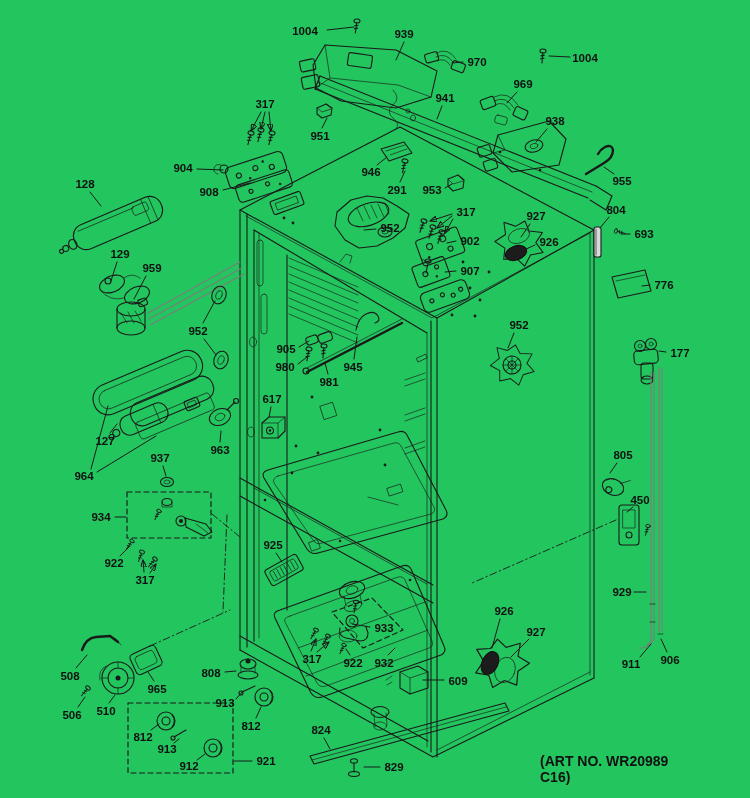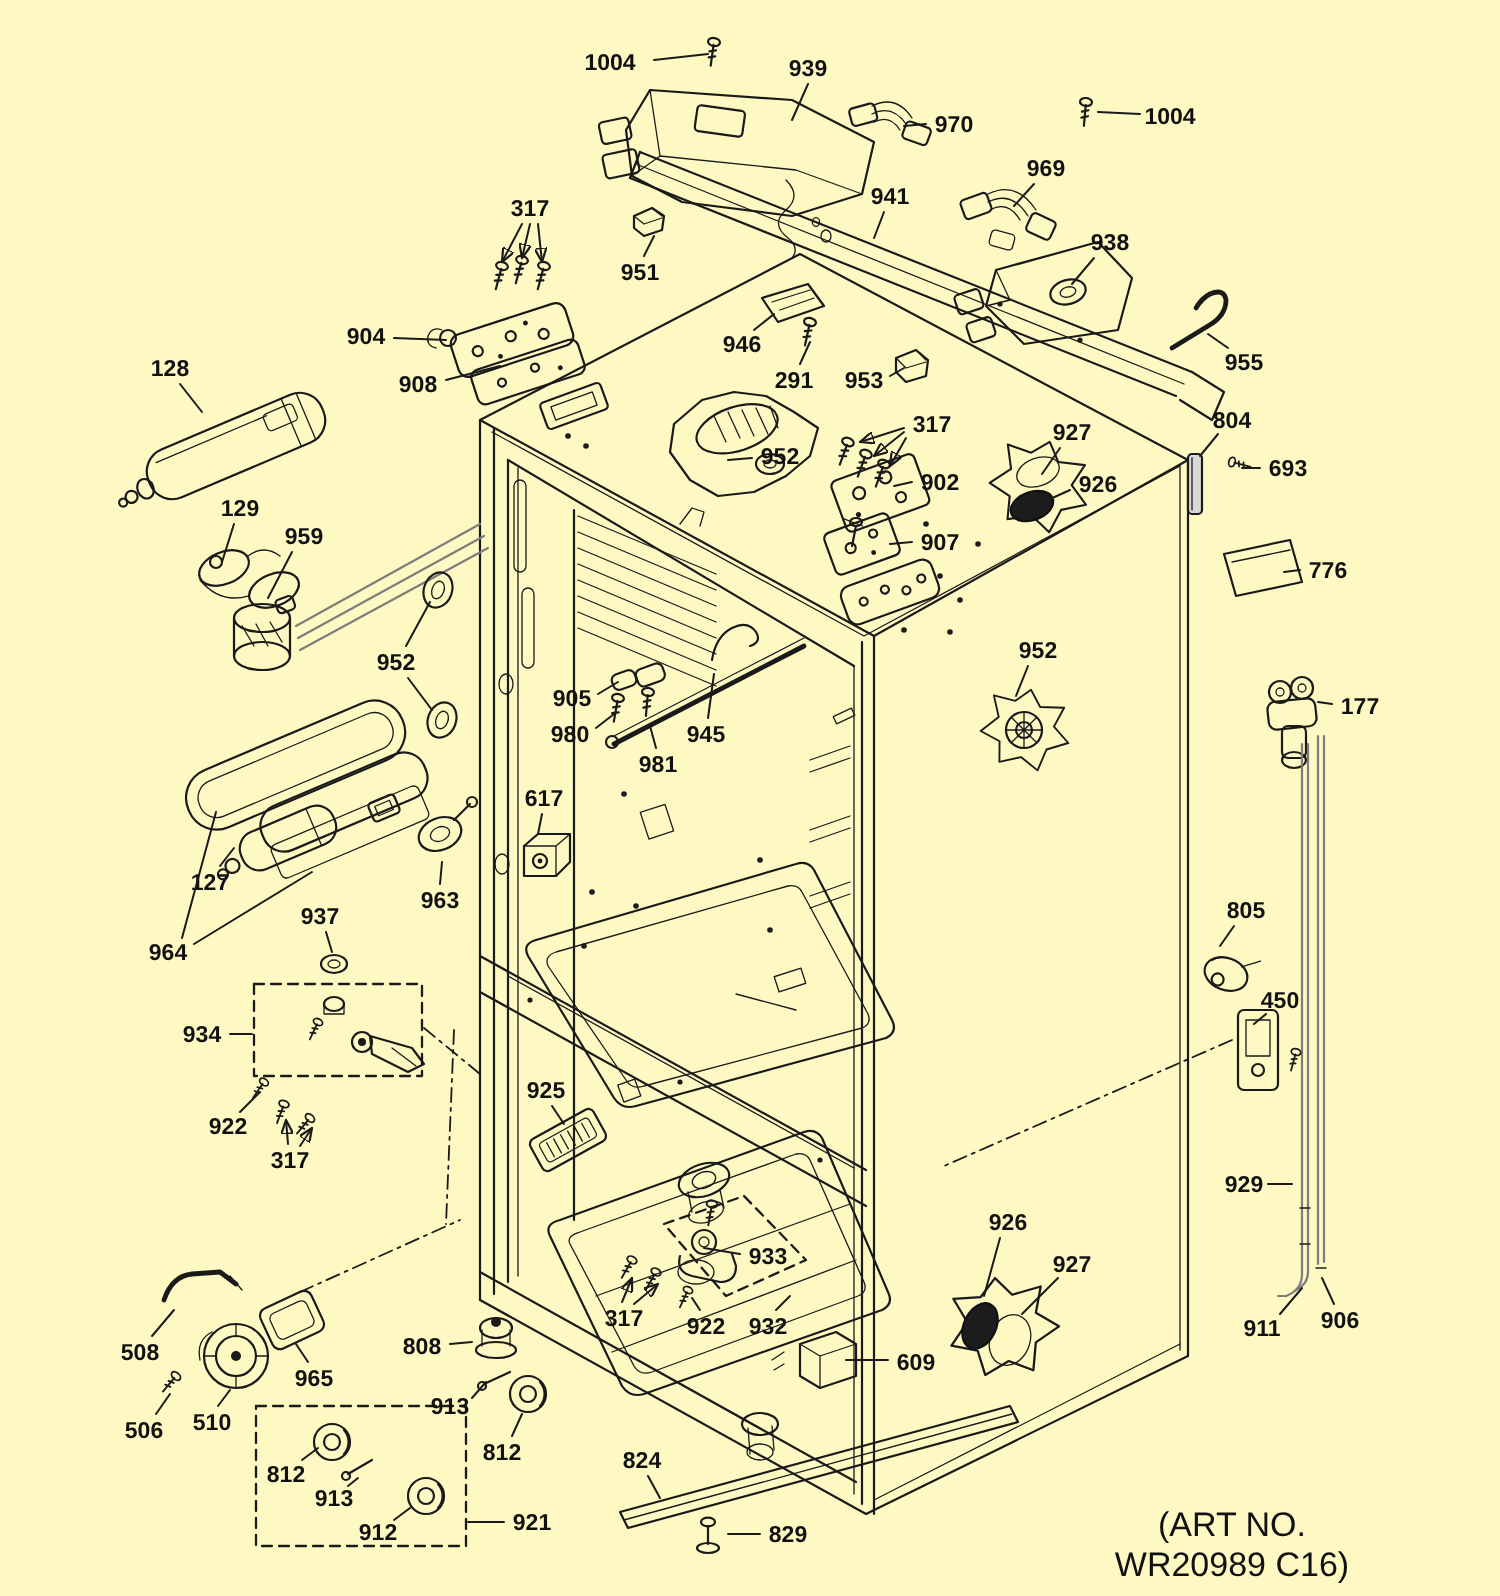--- a/index.html
+++ b/index.html
@@ -1,32 +1,32 @@
 <!DOCTYPE html>
 <html><head>
 <meta charset="utf-8">
 <title>Diagram</title>
 <style>
   html,body{margin:0;padding:0;background:#fff;}
-  .stage{position:relative;width:750px;height:798px;background:#fef9c3;overflow:hidden;
+  .stage{position:relative;width:750px;height:798px;background:#22c55e;overflow:hidden;
          font-family:"Liberation Sans",sans-serif;}
   .stage svg{position:absolute;left:0;top:0;}
   svg *{stroke:#1a1a1a;stroke-width:1.1;fill:none;stroke-linecap:round;stroke-linejoin:round;}
   .thin{stroke-width:.65;}
   .thick{stroke-width:2.4;}
   .fill{fill:#1a1a1a;stroke:none;}
   .dark{fill:#1c1c1c;stroke:#111;}
   .shade{fill:#d9d9d9;}
   .tube{stroke:#7d7d7d;}
   .dashdot{stroke-dasharray:7 3 1.5 3;stroke-width:.9;}
   .dash{stroke-dasharray:5 3.5;stroke-width:1.15;}
   .leader{stroke-width:1;}
   .callout-text{fill:#111;stroke:none;font:bold 11.5px "Liberation Sans",sans-serif;text-anchor:middle;}
-  .artno{position:absolute;left:540px;top:753px;width:152px;text-align:center;
-         font-weight:normal;font-size:17px;color:#111;}
+  .artno{position:absolute;left:540px;top:753px;width:152px;text-align:left;
+         font-weight:bold;font-size:14px;color:#111;}
 </style>
 </head>
 <body>
 
 <div class="stage">
 <svg width="750" height="798" viewBox="0 0 750 798">
   <defs>
     <marker id="arrowhead" markerWidth="8" markerHeight="6" refX="7" refY="3" orient="auto">
       <path d="M0,0 L7,3 L0,6 Z" fill="#1a1a1a" stroke="none"></path>
     </marker>

